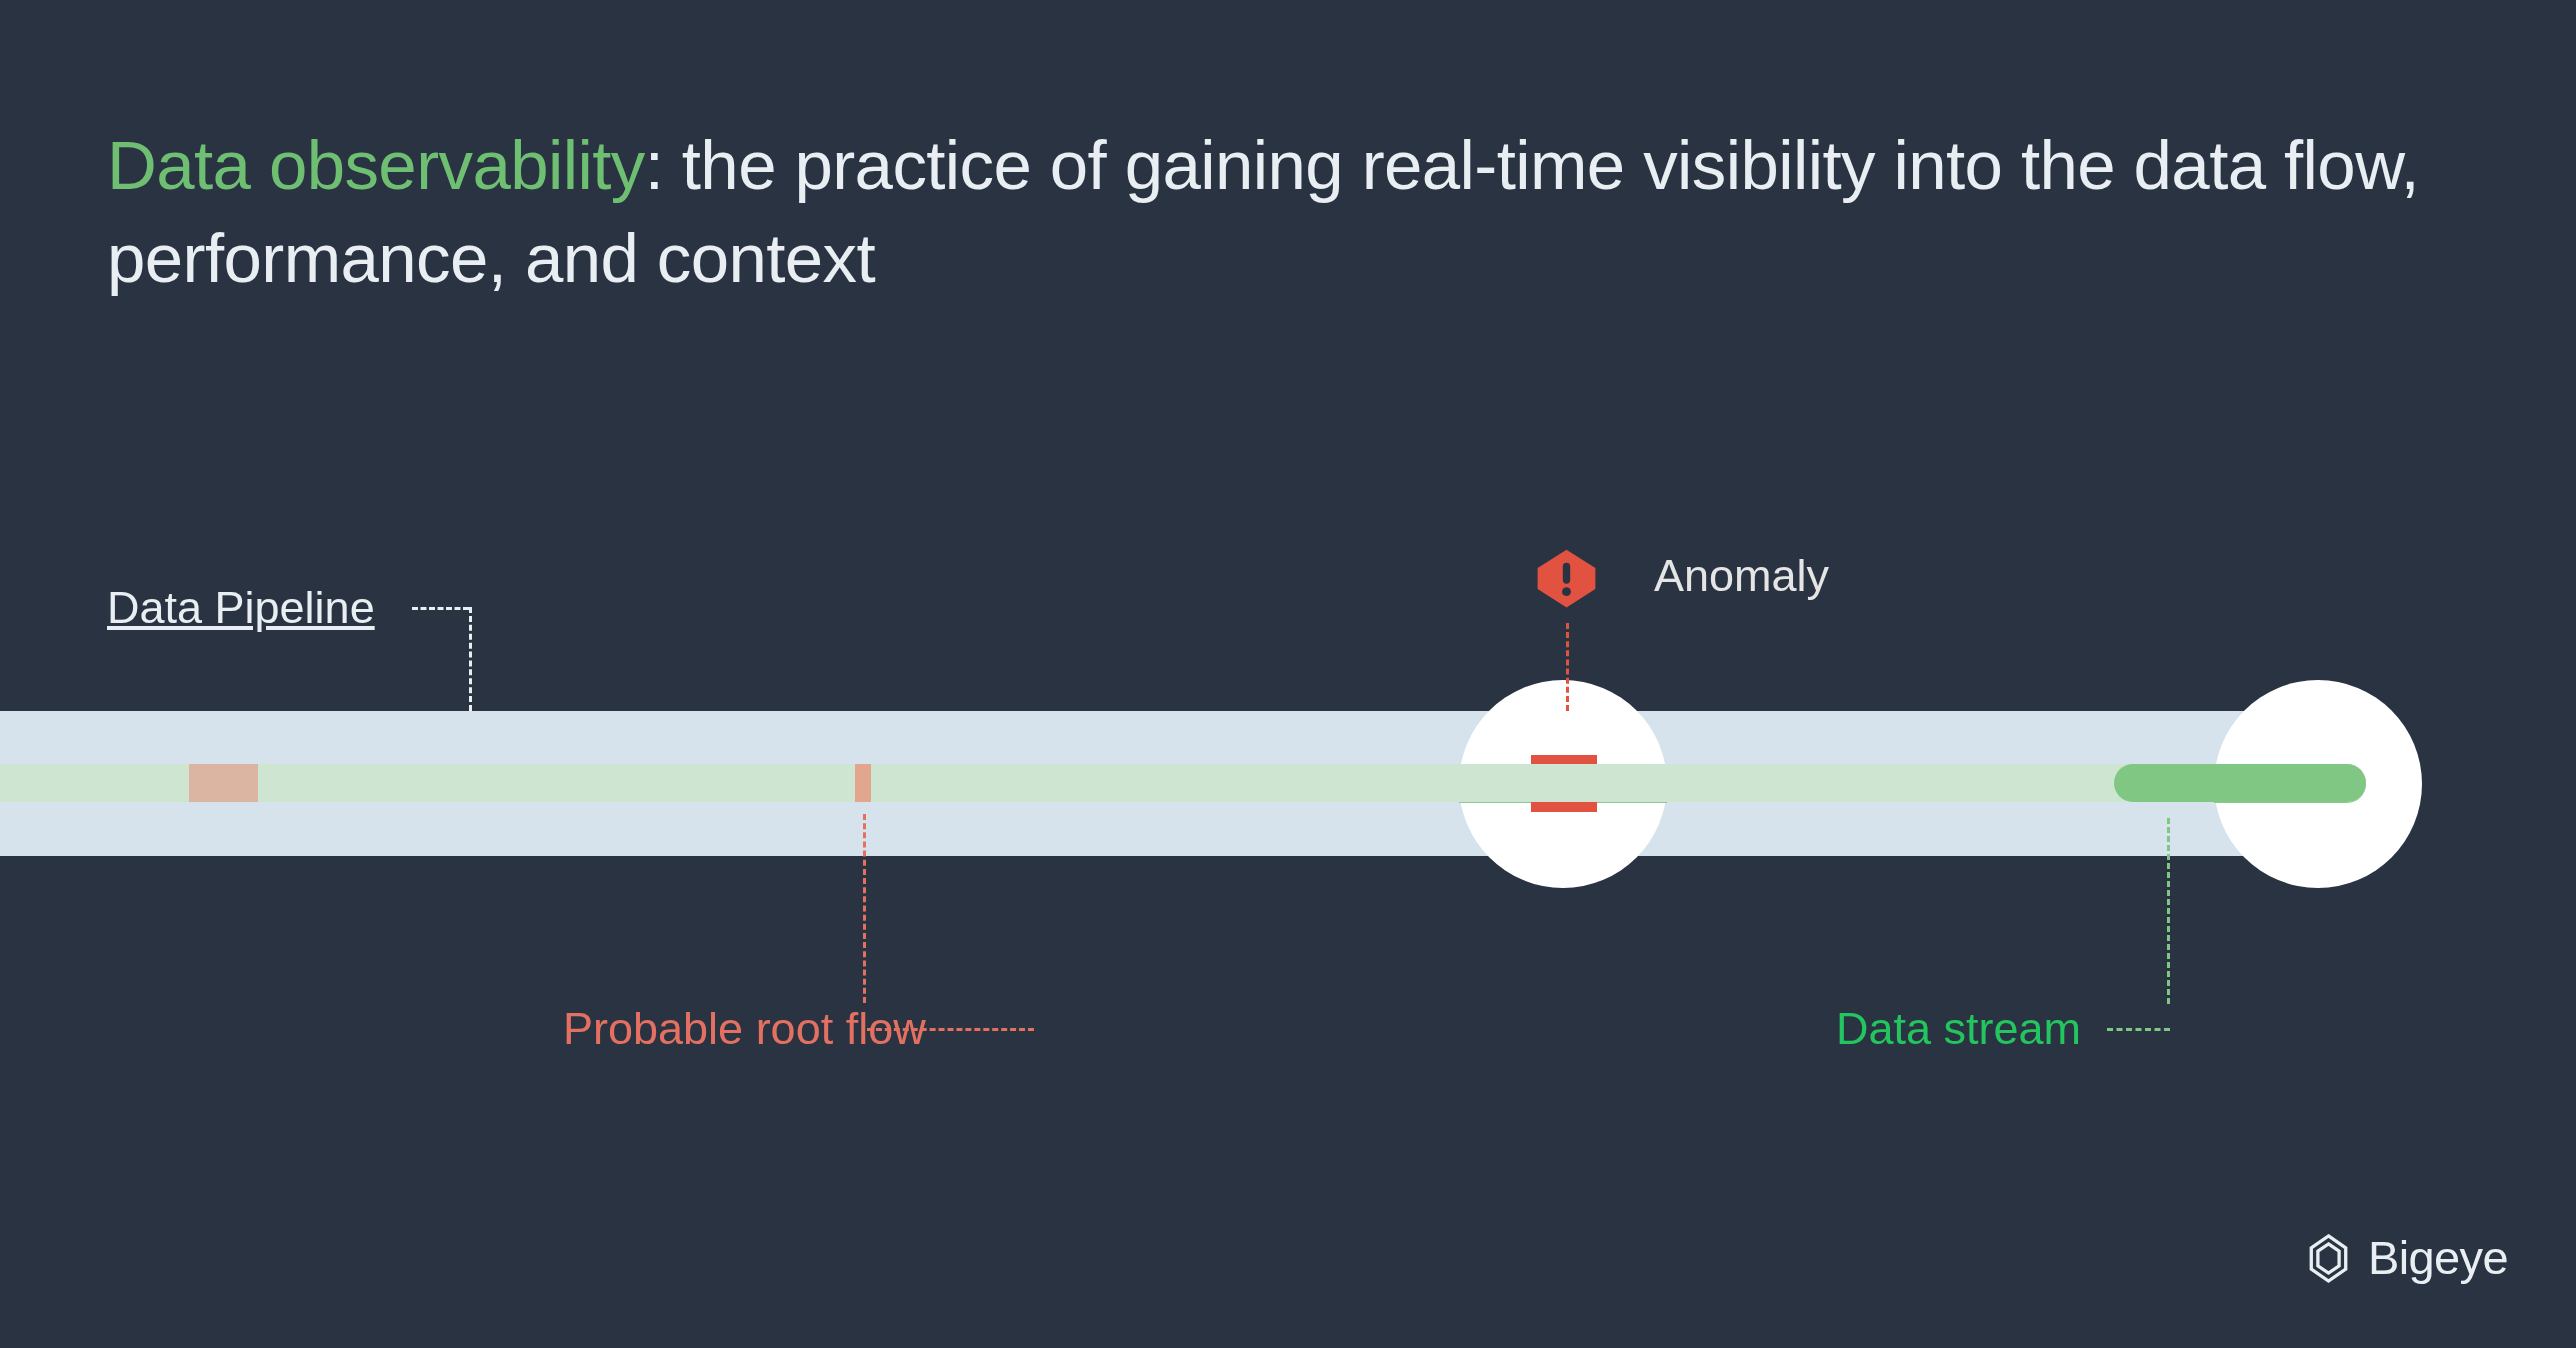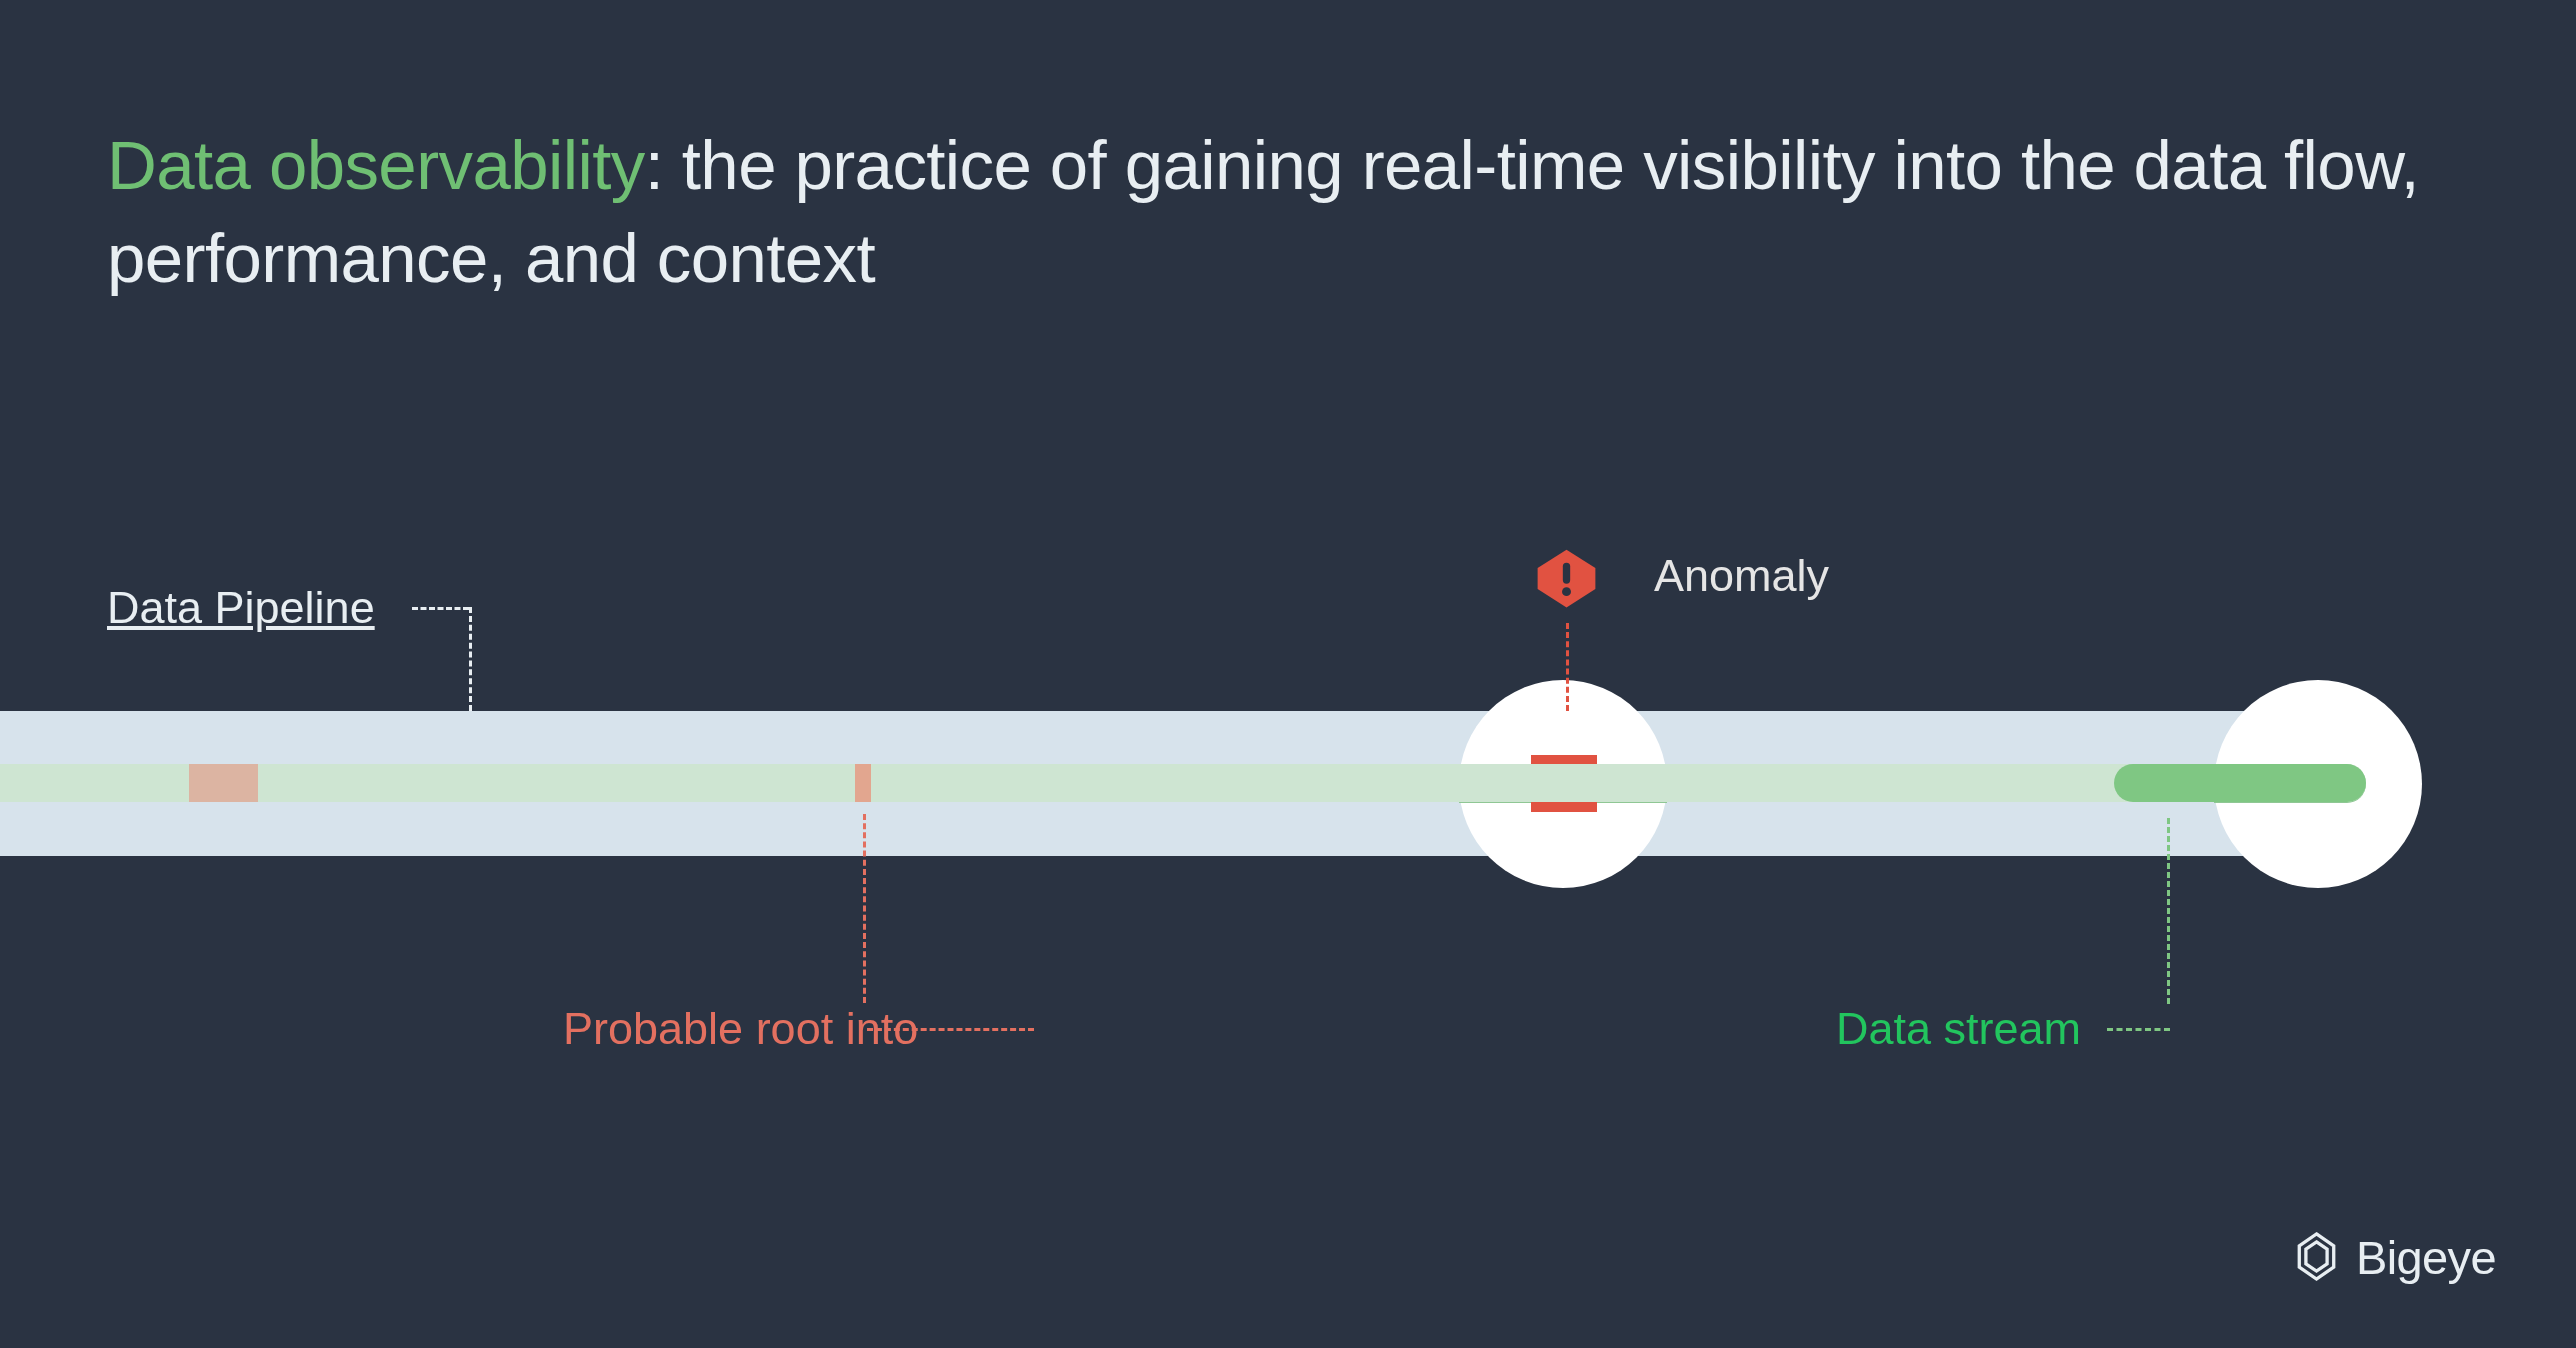--- a/index.html
+++ b/index.html
@@ -147,23 +147,23 @@
     top: 547px;
     left: 1535px;
     width: 63px;
     height: 63px;
   }
 
   
   .logo {
     position: absolute;
     bottom: 63px;
-    right: 80px;
+    right: 68px;
     display: flex;
-    align-items: flex-start;
+    align-items: flex-end;
     gap: 12.6px;
     color: #e8eef2;
   }
   .logo-text {
     font-size: 47px;
     font-weight: 500;
     letter-spacing: -0.6px;
   }
   .logo-mark { width: 53px; height: 53px; }
 </style>
@@ -191,21 +191,21 @@
 <div class="dash-h c-pipe-h"></div>
 <div class="dash-v c-pipe-v"></div>
 <div class="dash-v c-anom-v"></div>
 <div class="dash-v c-root-v"></div>
 <div class="dash-h c-root-h"></div>
 <div class="dash-v c-stream-v"></div>
 <div class="dash-h c-stream-h"></div>
 
 <div class="callout pipeline-label">Data Pipeline</div>
 <div class="callout anomaly-label">Anomaly</div>
-<div class="callout root-label">Probable root into</div>
+<div class="callout root-label">Probable root flow</div>
 <div class="callout stream-label">Data stream</div>
 
 <svg class="warn-icon" viewBox="0 0 24 24">
   <path fill="#e15241" d="M12 1 L23 8 L23 16 L12 23 L1 16 L1 8 Z"></path>
   <rect x="10.6" y="6" width="2.8" height="8" rx="1.4" fill="#2a3342"></rect>
   <circle cx="12" cy="17" r="1.7" fill="#2a3342"></circle>
 </svg>
 
 <div class="logo">
   <svg class="logo-mark" viewBox="0 0 40 40">

